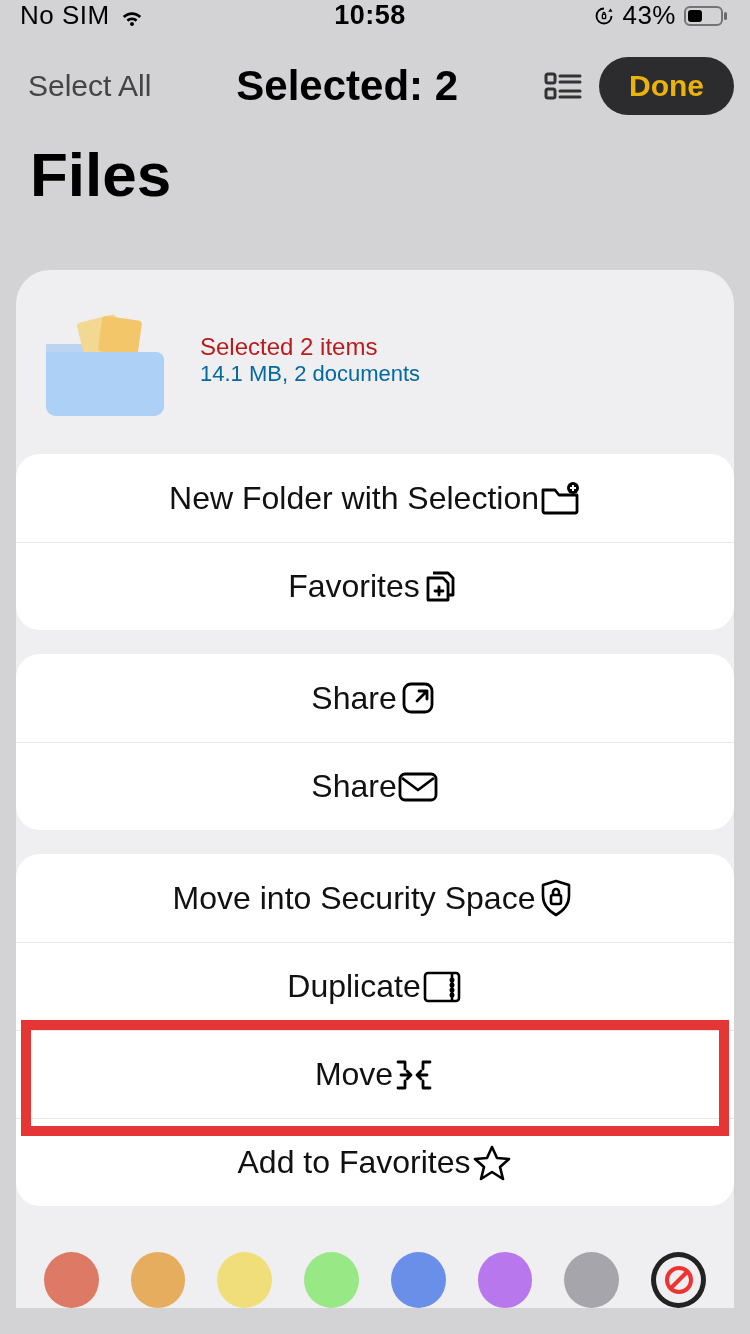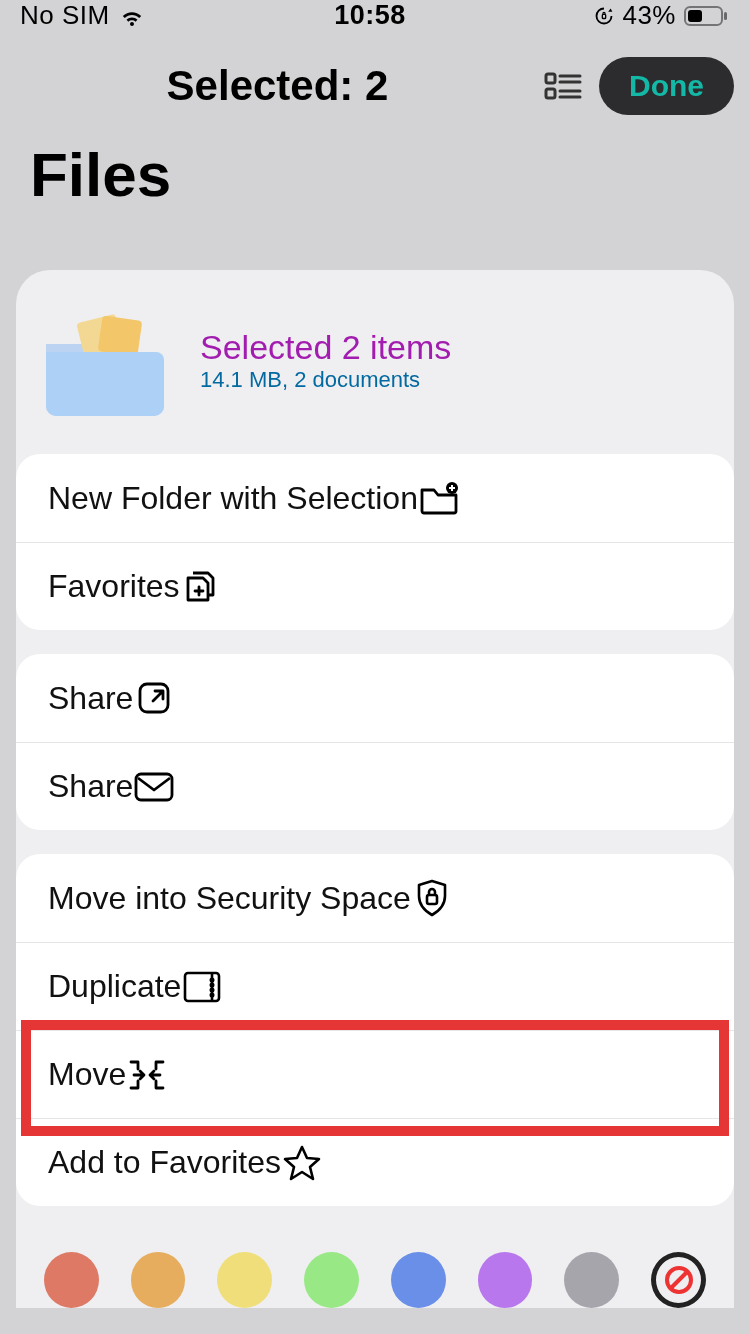--- a/index.html
+++ b/index.html
@@ -39,21 +39,21 @@
   }
   .selected-count {
     font-size: 42px;
     font-weight: 700;
     flex: 1;
     text-align: center;
   }
   .view-toggle { width: 40px; height: 36px; display:flex; align-items:center; justify-content:center; }
   .done-btn {
     background: #2c2c2e;
-    color: #14b8a6;
+    color: #eab308;
     font-size: 30px;
     font-weight: 600;
     border: none;
     border-radius: 34px;
     padding: 12px 30px;
   }
 
   
   .page-title {
     font-size: 62px;
@@ -73,35 +73,35 @@
   .summary {
     display: flex;
     align-items: center;
     gap: 36px;
     padding: 34px 30px 30px 22px;
   }
   .folder-illustration {
     width: 126px; height: 112px;
     position: relative;
   }
-  .summary-text .line1 { font-size: 34px; color:#a21caf; margin-bottom: 0; }
+  .summary-text .line1 { font-size: 24px; color:#b91c1c; margin-bottom: 0; }
   .summary-text .line2 { font-size: 22px; color:#0369a1; }
 
   
   .group {
     background: #fff;
     border-radius: 24px;
     margin: 8px 0 24px 0;
     overflow: hidden;
   }
   .group:last-of-type { margin-bottom: 10px; }
   .row {
     display: flex;
     align-items: center;
-    justify-content: flex-start;
+    justify-content: center;
     padding: 0 32px;
     height: 88px;
     font-size: 32px;
     color:#111;
     border-top: 1px solid #e6e6e9;
     position: relative;
   }
   .row:first-child { border-top: none; }
   .row .icon { width: 42px; height: 42px; display:flex; align-items:center; justify-content:center; }
 
@@ -162,20 +162,21 @@
       <svg width="44" height="20" viewBox="0 0 44 20">
           <rect x="1" y="1" width="37" height="18" rx="5" fill="none" stroke="#000" stroke-opacity="0.45" stroke-width="2"></rect>
           <rect x="4" y="4" width="14" height="12" rx="3" fill="#000"></rect>
           <rect x="40" y="6" width="3" height="8" rx="1.5" fill="#000" fill-opacity="0.5"></rect>
         </svg>
     </span>
   </div>
 </div>
 
 <div class="navhdr">
+  <span class="select-all">Select All</span>
   <span class="selected-count">Selected: 2</span>
   <span class="view-toggle">
     <svg width="38" height="30" viewBox="0 0 38 30" fill="none" stroke="#333" stroke-width="3" stroke-linecap="round">
       <rect x="2" y="3" width="9" height="9" rx="2"></rect>
         <line x1="16" y1="5" x2="36" y2="5"></line>
         <line x1="16" y1="11" x2="36" y2="11"></line>
       <rect x="2" y="18" width="9" height="9" rx="2"></rect>
         <line x1="16" y1="20" x2="36" y2="20"></line>
         <line x1="16" y1="26" x2="36" y2="26"></line>
     </svg>

